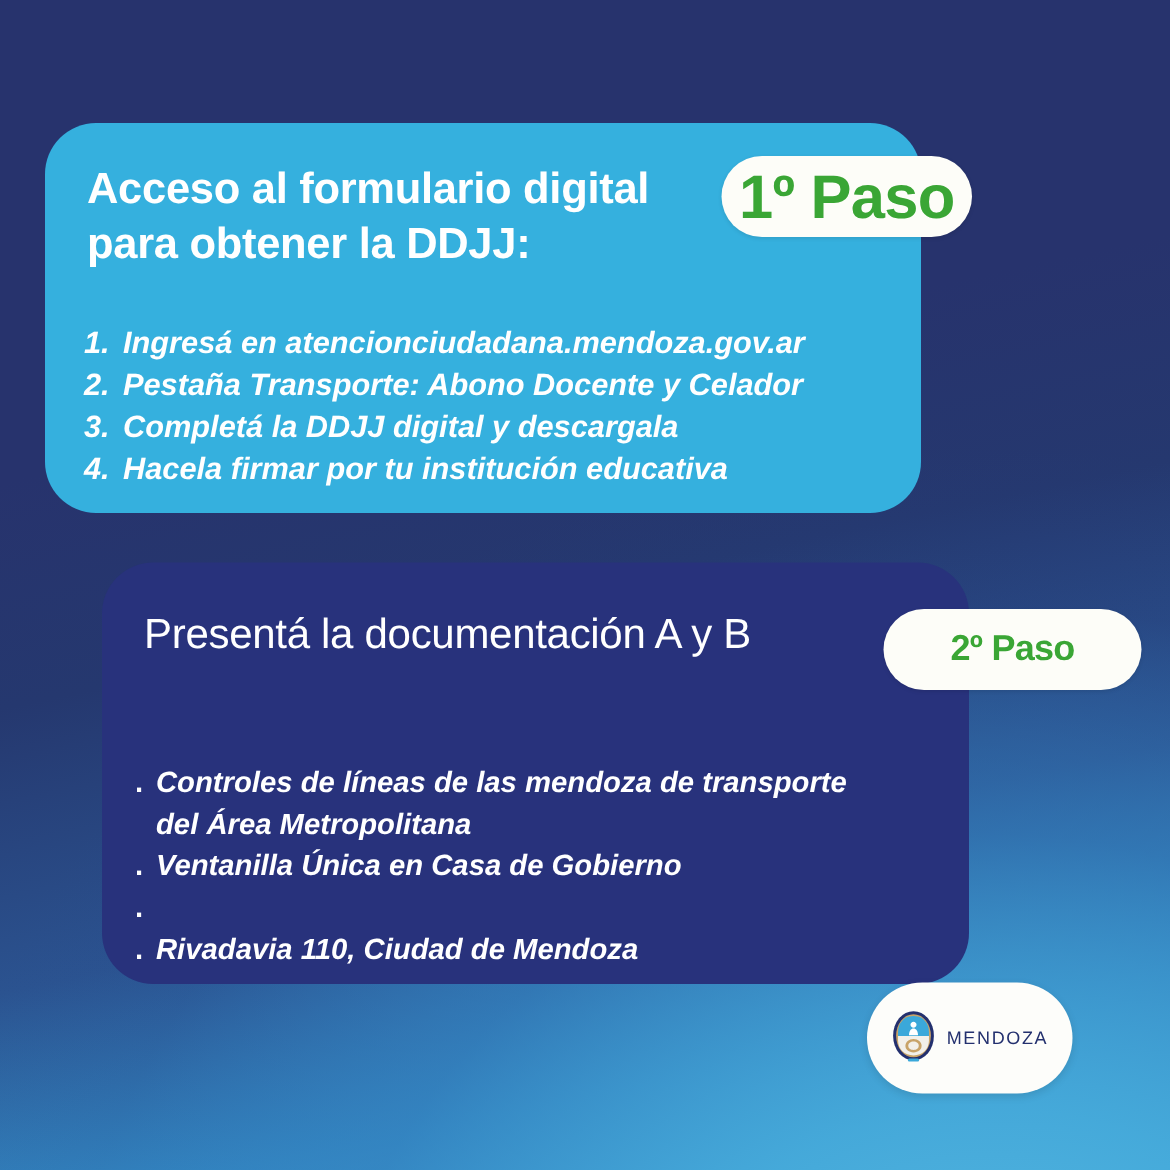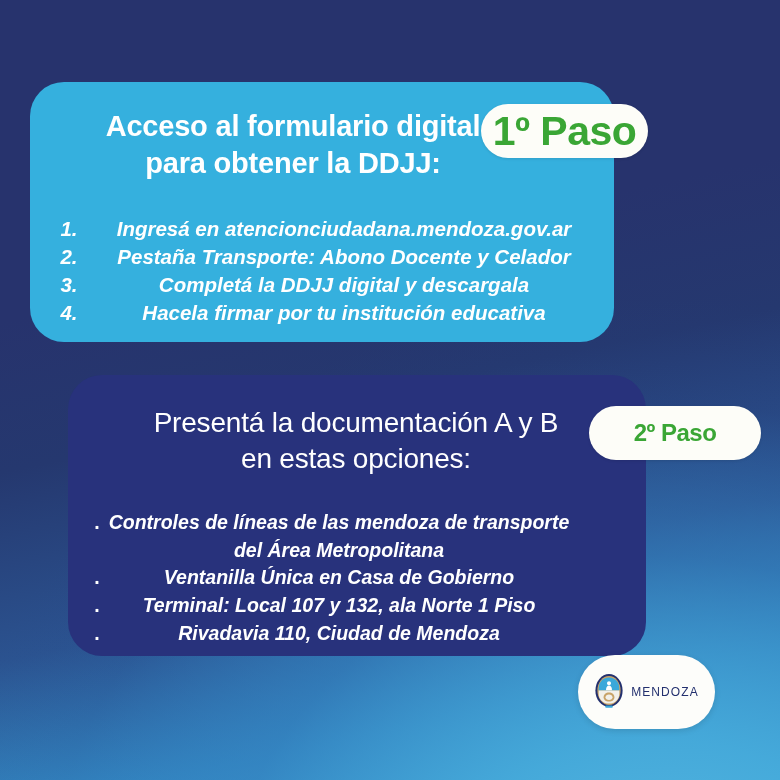--- a/index.html
+++ b/index.html
@@ -10,21 +10,20 @@
   }
   #canvas {
     position: relative;
     width: 780px;
     height: 780px;
     overflow: hidden;
     font-family: "Liberation Sans", sans-serif;
     background:
       radial-gradient(ellipse 900px 760px at 84% 118%, rgba(86,184,224,0.98) 0%, rgba(70,170,218,0.90) 24%, rgba(52,128,190,0.55) 48%, rgba(38,78,150,0.10) 68%, rgba(38,58,122,0) 82%),
       linear-gradient(168deg, #27336d 0%, #27336d 34%, #25386f 50%, #2b5390 70%, #3389c4 86%, #42b0e2 100%);
-    text-align: center;
   }
 
   
   .card1 {
     position: absolute;
     left: 30px;
     top: 82px;
     width: 584px;
     height: 260px;
     background: #35b0de;
@@ -203,34 +202,32 @@
     </ul>
   </div>
 
   <div class="badge badge-1">
     <span>1º Paso</span>
   </div>
 
   <div class="card2">
     <div class="title">
       <span class="line">Presentá la documentación A y B</span>
-      <span class="line">en estas opciones:</span>
     </div>
     <ul class="list">
       <li>
         <span class="dot">.</span>
         <span class="txt">Controles de líneas de las mendoza de transporte del Área Metropolitana</span>
       </li>
       <li>
         <span class="dot">.</span>
         <span class="txt">Ventanilla Única en Casa de Gobierno</span>
       </li>
       <li>
         <span class="dot">.</span>
-        <span class="txt">Terminal: Local 107 y 132, ala Norte 1 Piso</span>
       </li>
       <li>
         <span class="dot">.</span>
         <span class="txt">Rivadavia 110, Ciudad de Mendoza</span>
       </li>
     </ul>
   </div>
 
   <div class="badge badge-2">
     <span>2º Paso</span>

